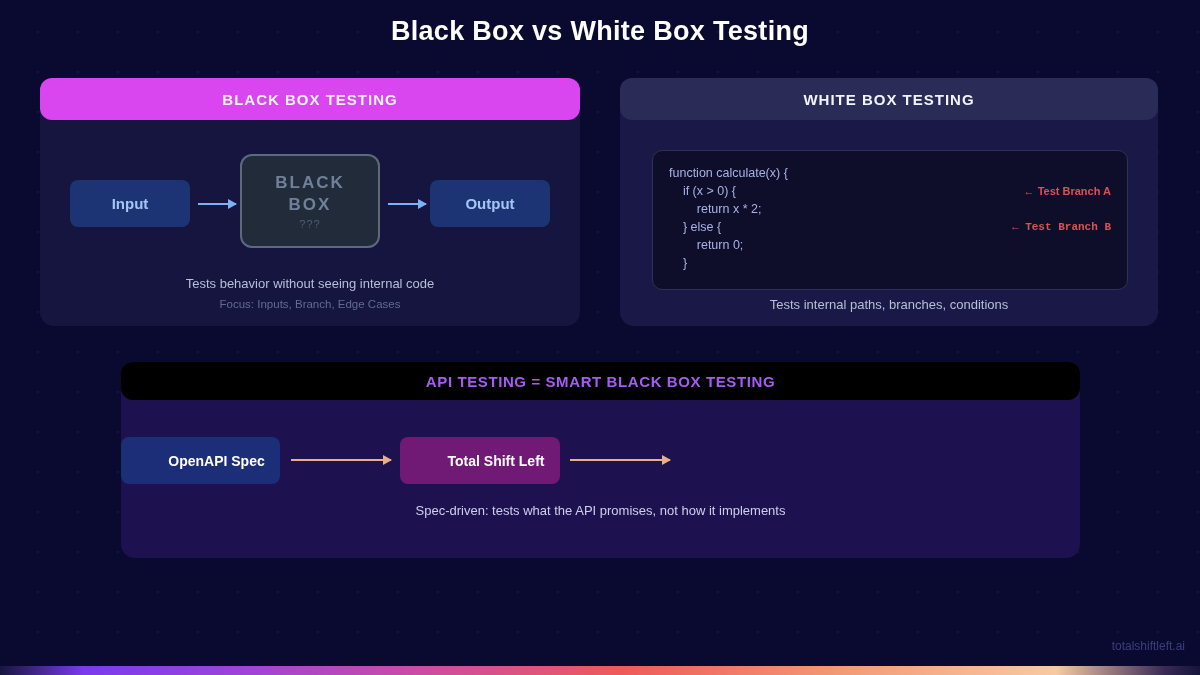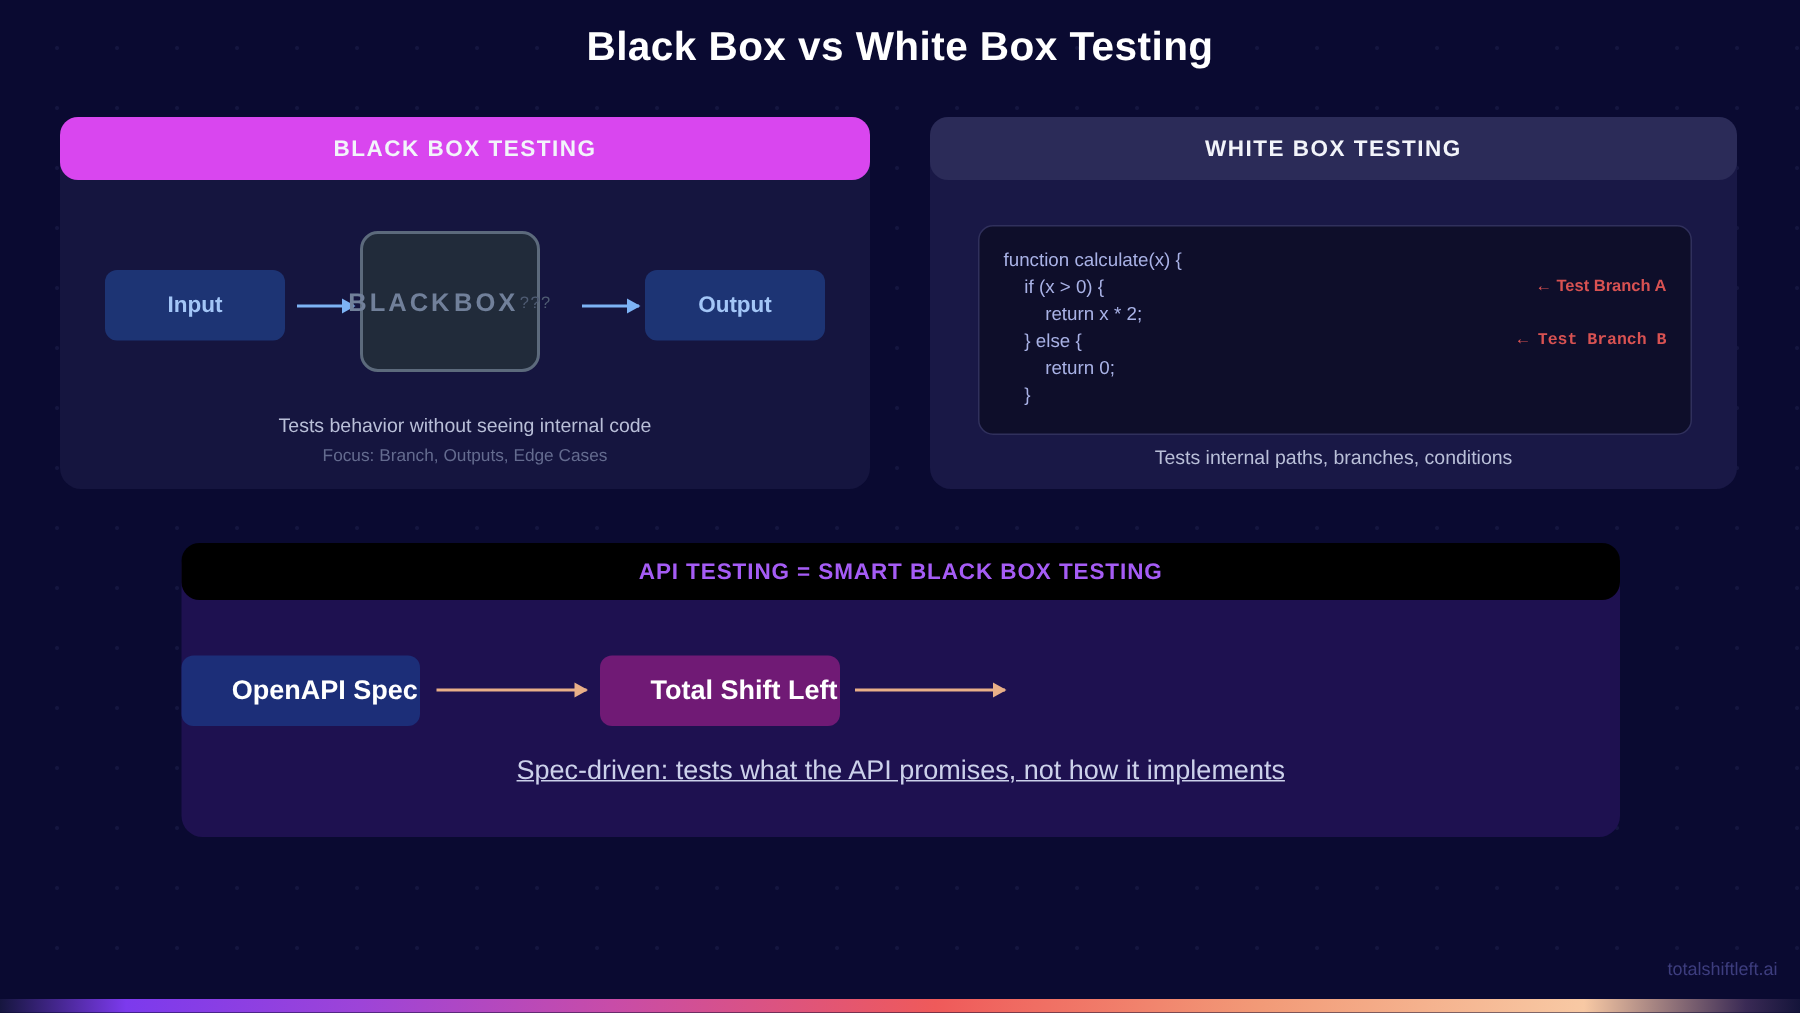--- a/index.html
+++ b/index.html
@@ -64,25 +64,25 @@
     display: flex; align-items: center; justify-content: center;
     color: #a3c6f7;
     font-size: 15px;
     font-weight: bold;
   }
   .io-input  { left: 30px; }
   .io-output { left: 390px; }
   .mystery-box {
     position: absolute;
     left: 200px; top: 76px;
-    width: 120px; height: 94px;
+    width: 140px; height: 94px;
     background: #212b3a;
     border: 2px solid #5c6a7c;
     border-radius: 12px;
-    display: flex; flex-direction: row; align-items: center; justify-content: center;
+    display: flex; flex-direction: column; align-items: center; justify-content: center;
     gap: 1px;
   }
   .mystery-line {
     color: #71809a;
     font-size: 17px;
     font-weight: bold;
     letter-spacing: 2px;
     line-height: 21px;
   }
   .mystery-q {
@@ -167,34 +167,33 @@
     color: #a55cf5;
     letter-spacing: 0.6px;
   }
   .step-box {
     position: absolute;
     top: 75px;
     height: 47px;
     border-radius: 8px;
     display: flex; align-items: center; justify-content: center;
     color: #ffffff;
-    font-size: 18px;
+    font-size: 14px;
     font-weight: bold;
     padding-left: 32px;
   }
   .step-openapi   { left: 0px;   width: 159px; background: #1c2e78; }
   .step-shiftleft { left: 279px; width: 160px; background: #701a75; }
   .step-generated { left: 559px; width: 160px; background: #14384f; }
   .arr-api-1 { left: 170px; top: 97px; width: 100px; }
   .arr-api-2 { left: 449px; top: 97px; width: 100px; }
   .api-caption {
     top: 141px;
     color: #ccd1ea;
-    font-size: 18px;
-    text-decoration: underline;
+    font-size: 13px;
   }
 
   
   .brand {
     position: absolute;
     right: 15px; top: 639px;
     color: #3d3d7e;
     font-size: 12px;
   }
   .gradient-bar {
@@ -224,21 +223,21 @@
       <div class="mystery-line">BLACK</div>
       <div class="mystery-line">BOX</div>
       <div class="mystery-q">???</div>
     </div>
 
     <div class="arrow arrow-blue arr-bb-2"></div>
 
     <div class="io-box io-output">Output</div>
 
     <div class="caption bb-caption">Tests behavior without seeing internal code</div>
-    <div class="bb-subcaption">Focus: Branch, Outputs, Edge Cases</div>
+    <div class="bb-subcaption">Focus: Inputs, Branch, Edge Cases</div>
   </section>
 
   <section class="panel panel-wb">
     <div class="panel-header">WHITE BOX TESTING</div>
 
     <div class="code-block">
       <div class="code-line">function calculate(x) {</div>
       <div class="code-line">    if (x &gt; 0) {</div>
       <div class="code-line">        return x * 2;</div>
       <div class="code-line">    } else {</div>

